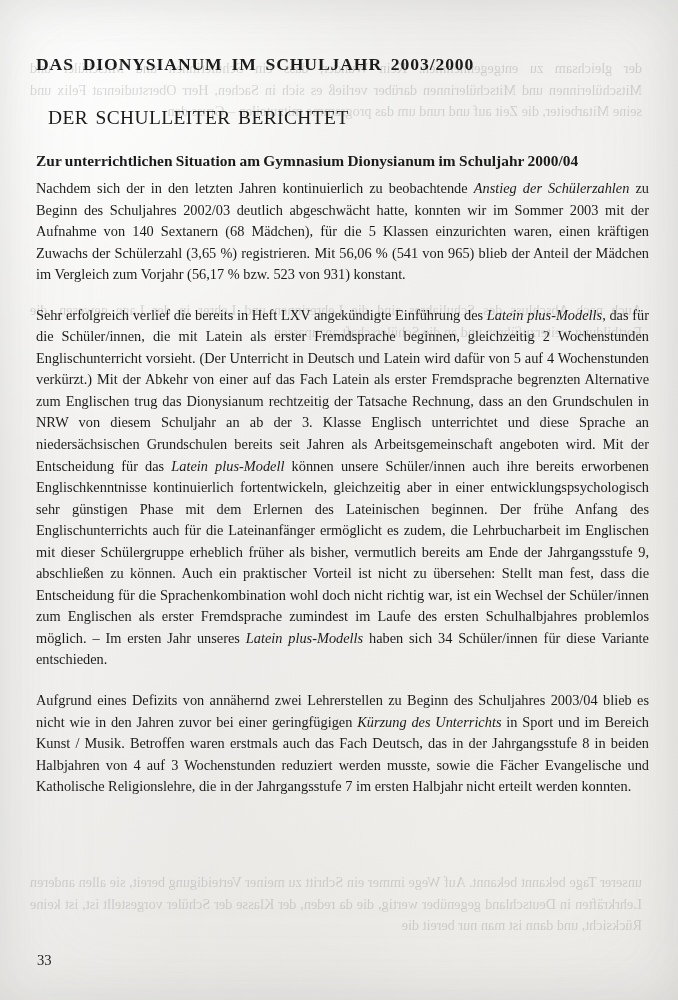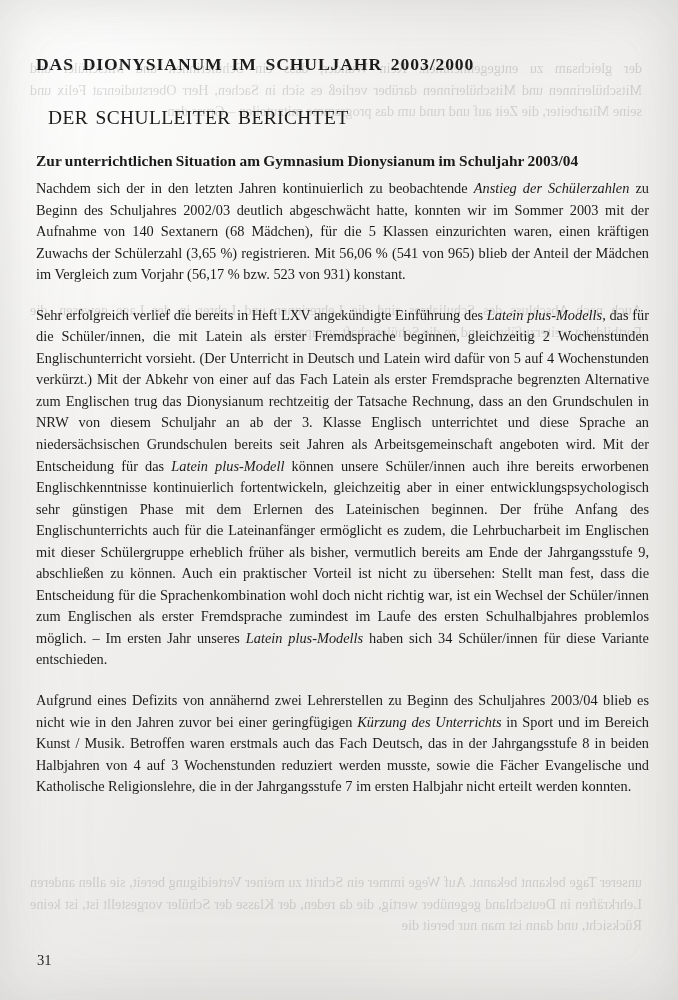--- a/index.html
+++ b/index.html
@@ -138,30 +138,30 @@
     <div class="bleed-block" style="top:300px;">Auch nach Abschluss des Schuljahres sind die Lehrerinnen und Lehrer in der Lage gewesen, die Fortbildung weiterzuführen und an die Schülerschaft anzupassen</div>
     <div class="bleed-block" style="top:872px;">unserer Tage bekannt bekannt. Auf Wege immer ein Schritt zu meiner Verteidigung bereit, sie allen anderen Lehrkräften in Deutschland gegenüber wertig, die da reden, der Klasse der Schüler vorgestellt ist, ist keine Rücksicht, und dann ist man nur bereit die</div>
   </div>
 
   <div class="content">
 
     <h1 class="title-main">DAS DIONYSIANUM IM SCHULJAHR 2003/2000</h1>
 
     <h2 class="title-sub">DER SCHULLEITER BERICHTET</h2>
 
-    <h3 class="title-section">Zur unterrichtlichen Situation am Gymnasium Dionysianum im Schuljahr 2003/04</h3>
+    <h3 class="title-section">Zur unterrichtlichen Situation am Gymnasium Dionysianum im Schuljahr 2000/04</h3>
 
     <div class="body-col">
 
       <p class="para"><span>Nachdem sich der in den letzten Jahren kontinuierlich zu beobachtende </span><i>Anstieg der Schülerzahlen</i><span> zu Beginn des Schuljahres 2002/03 deutlich abgeschwächt hatte, konnten wir im Sommer 2003 mit der Aufnahme von 140 Sextanern (68 Mädchen), für die 5 Klassen einzurichten waren, einen kräftigen Zuwachs der Schülerzahl (3,65 %) registrieren. Mit 56,06 % (541 von 965) blieb der Anteil der Mädchen im Vergleich zum Vorjahr (56,17 % bzw. 523 von 931) konstant.</span></p>
 
       <p class="para"><span>Sehr erfolgreich verlief die bereits in Heft LXV angekündigte Einführung des </span><i>Latein plus-Modells</i><span>, das für die Schüler/innen, die mit Latein als erster Fremdsprache beginnen, gleichzeitig 2 Wochenstunden Englischunterricht vorsieht. (Der Unterricht in Deutsch und Latein wird dafür von 5 auf 4 Wochenstunden verkürzt.) Mit der Abkehr von einer auf das Fach Latein als erster Fremdsprache begrenzten Alternative zum Englischen trug das Dionysianum rechtzeitig der Tatsache Rechnung, dass an den Grundschulen in NRW von diesem Schuljahr an ab der 3. Klasse Englisch unterrichtet und diese Sprache an niedersächsischen Grundschulen bereits seit Jahren als Arbeitsgemeinschaft angeboten wird. Mit der Entscheidung für das </span><i>Latein plus-Modell</i><span> können unsere Schüler/innen auch ihre bereits erworbenen Englischkenntnisse kontinuierlich fortentwickeln, gleichzeitig aber in einer entwicklungspsychologisch sehr günstigen Phase mit dem Erlernen des Lateinischen beginnen. Der frühe Anfang des Englischunterrichts auch für die Lateinanfänger ermöglicht es zudem, die Lehrbucharbeit im Englischen mit dieser Schülergruppe erheblich früher als bisher, vermutlich bereits am Ende der Jahrgangsstufe 9, abschließen zu können. Auch ein praktischer Vorteil ist nicht zu übersehen: Stellt man fest, dass die Entscheidung für die Sprachenkombination wohl doch nicht richtig war, ist ein Wechsel der Schüler/innen zum Englischen als erster Fremdsprache zumindest im Laufe des ersten Schulhalbjahres problemlos möglich. – Im ersten Jahr unseres </span><i>Latein plus-Modells</i><span> haben sich 34 Schüler/innen für diese Variante entschieden.</span></p>
 
       <p class="para"><span>Aufgrund eines Defizits von annähernd zwei Lehrerstellen zu Beginn des Schuljahres 2003/04 blieb es nicht wie in den Jahren zuvor bei einer geringfügigen </span><i>Kürzung des Unterrichts</i><span> in Sport und im Bereich Kunst / Musik. Betroffen waren erstmals auch das Fach Deutsch, das in der Jahrgangsstufe 8 in beiden Halbjahren von 4 auf 3 Wochenstunden reduziert werden musste, sowie die Fächer Evangelische und Katholische Religionslehre, die in der Jahrgangsstufe 7 im ersten Halbjahr nicht erteilt werden konnten.</span></p>
 
     </div>
 
-    <div class="page-number">31</div>
+    <div class="page-number">33</div>
 
   </div>
 
   <div class="vignette"></div>
 </div>
 
 </body></html>

